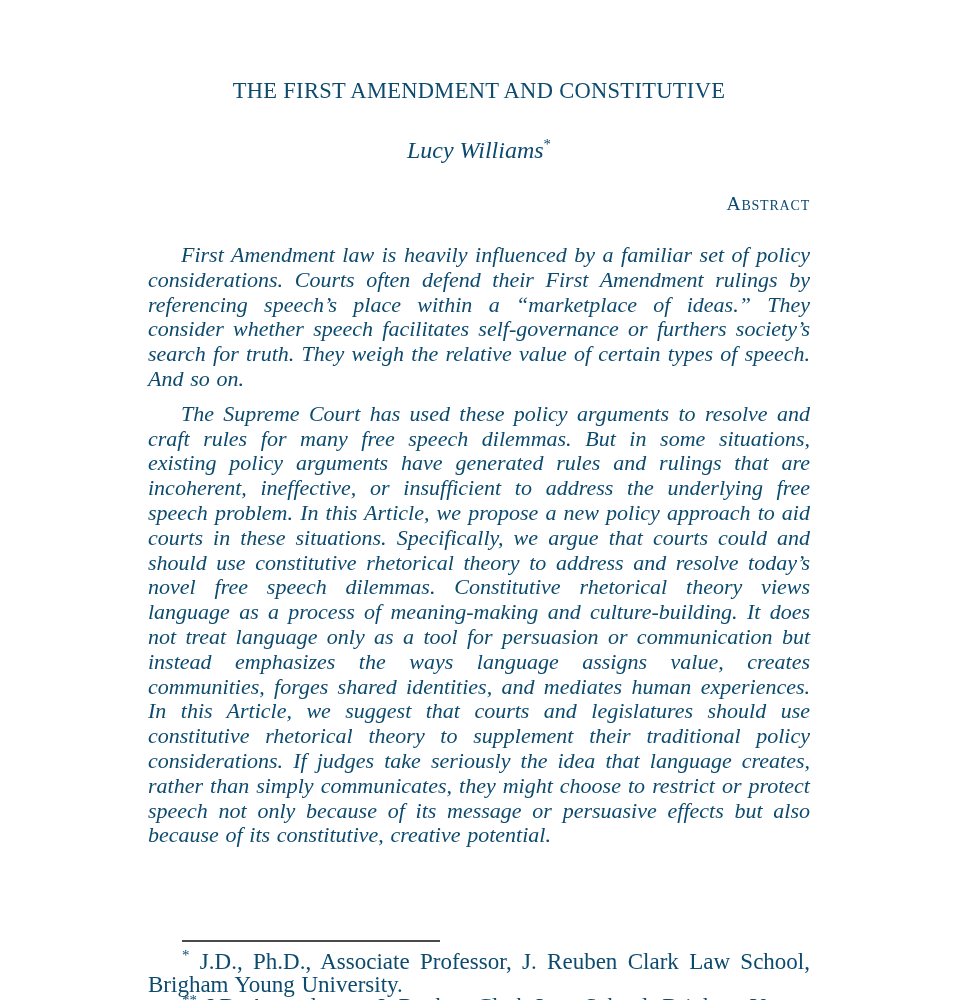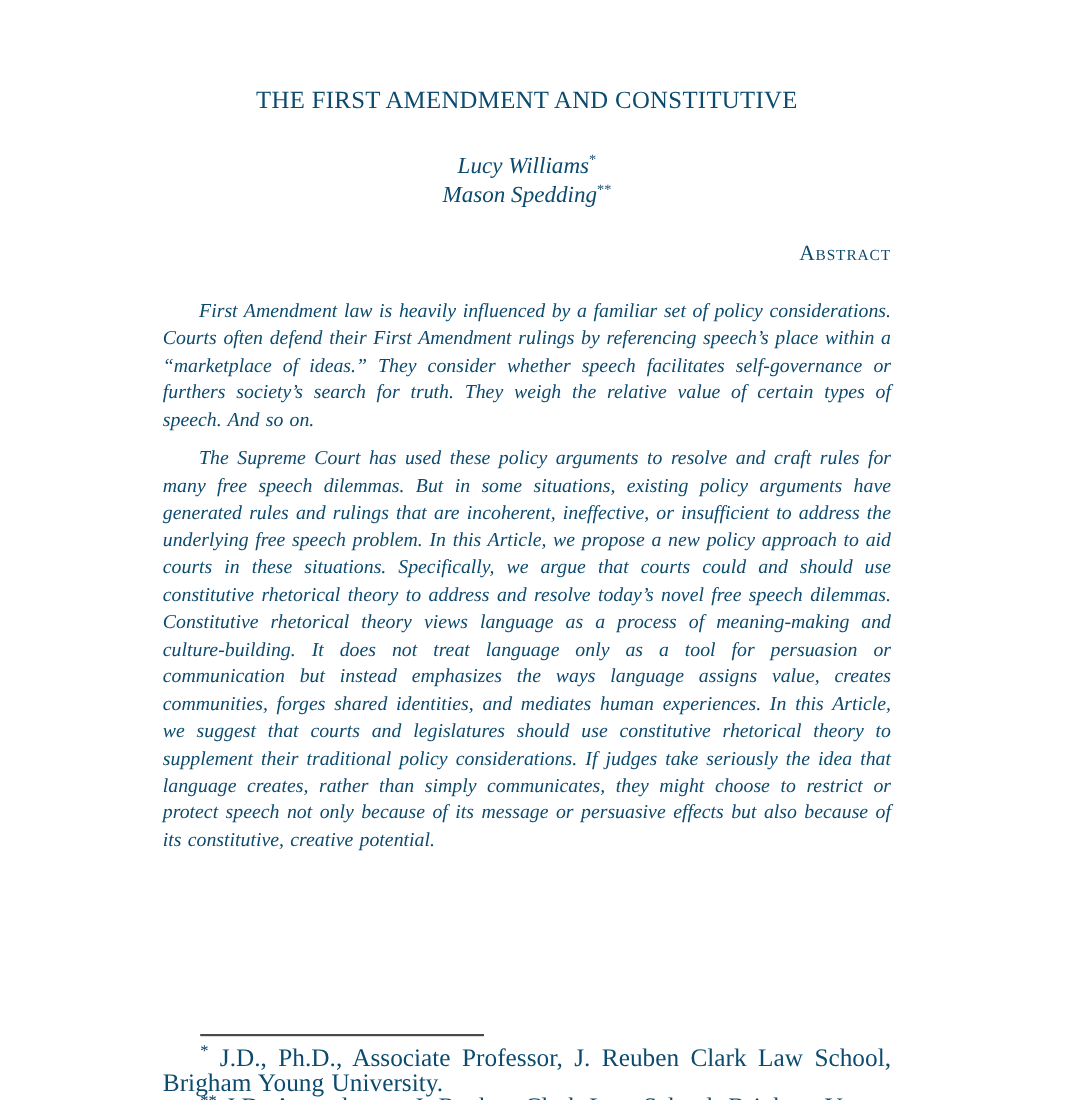--- a/index.html
+++ b/index.html
@@ -29,21 +29,21 @@
   .title-line {
     font-size: 22.5px;
     line-height: 30px;
     letter-spacing: 0.3px;
     font-weight: 400;
   }
   .authors {
     margin-top: 31px;
     text-align: center;
     font-style: italic;
-    font-size: 21px;
+    font-size: 24px;
     line-height: 27px;
   }
   .author sup {
     font-size: 0.62em;
     font-style: normal;
     vertical-align: super;
     line-height: 0;
   }
   .word-count {
     margin-top: 29px;
@@ -55,21 +55,21 @@
     margin-top: 29px;
     text-align: right;
     font-variant: small-caps;
     font-size: 19.5px;
     letter-spacing: 0.8px;
     line-height: 22px;
   }
   .abstract-para {
     margin: 0;
     font-style: italic;
-    font-size: 18px;
+    font-size: 22px;
     line-height: 24.8px;
     text-align: justify;
     text-indent: 33px;
     word-spacing: 1.2px;
   }
   .abstract-para.first {
     margin-top: 28px;
   }
   .abstract-para.second {
     margin-top: 10px;
@@ -106,21 +106,20 @@
 
 <div class="page">
   <div class="content">
 
     <header class="title-block">
       <div class="title-line">THE FIRST AMENDMENT AND CONSTITUTIVE</div>
     </header>
 
     <div class="authors">
       <div class="author"><span>Lucy Williams</span><sup>*</sup></div>
-      <div class="author"><span>Mason Spedding</span><sup>**</sup></div>
     </div>
 
 
     <div class="abstract-heading">Abstract</div>
 
     <p class="abstract-para first">First Amendment law is heavily influenced by a familiar set of policy considerations.  Courts often defend their First Amendment rulings by referencing speech’s place within a “marketplace of ideas.”  They consider whether speech facilitates self-governance or furthers society’s search for truth.  They weigh the relative value of certain types of speech.  And so on.</p>
     <p class="abstract-para second">The Supreme Court has used these policy arguments to resolve and craft rules for many free speech dilemmas.  But in some situations, existing policy arguments have generated rules and rulings that are incoherent, ineffective, or insufficient to address the underlying free speech problem.  In this Article, we propose a new policy approach to aid courts in these situations.  Specifically, we argue that courts could and should use constitutive rhetorical theory to address and resolve today’s novel free speech dilemmas.  Constitutive rhetorical theory views language as a process of meaning-making and culture-building.  It does not treat language only as a tool for persuasion or communication but instead emphasizes the ways language assigns value, creates communities, forges shared identities, and mediates human experiences.  In this Article, we suggest that courts and legislatures should use constitutive rhetorical theory to supplement their traditional policy considerations.  If judges take seriously the idea that language creates, rather than simply communicates, they might choose to restrict or protect speech not only because of its message or persuasive effects but also because of its constitutive, creative potential.</p>
 
   </div>
 

